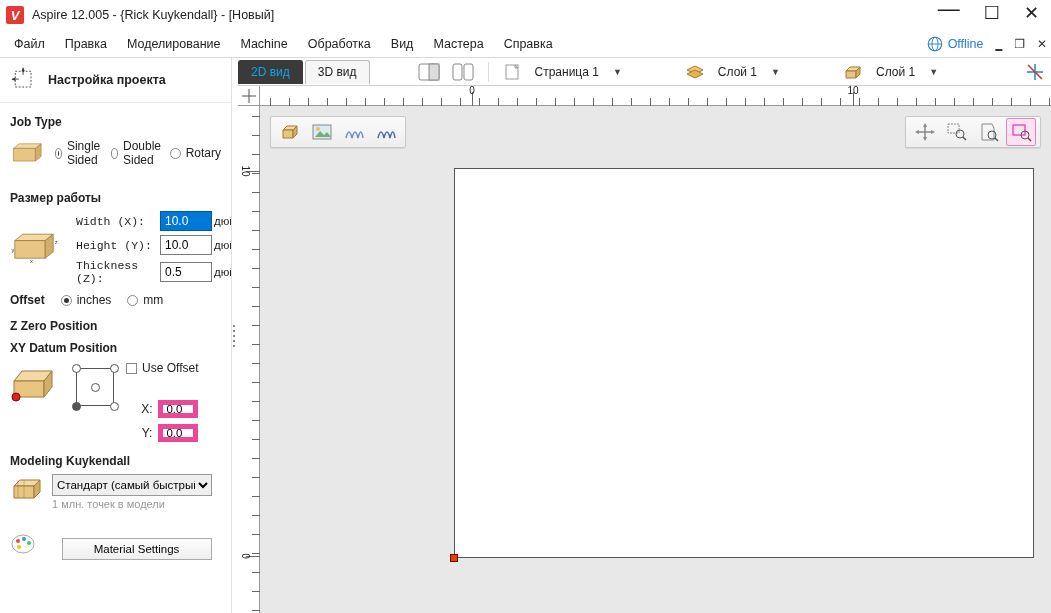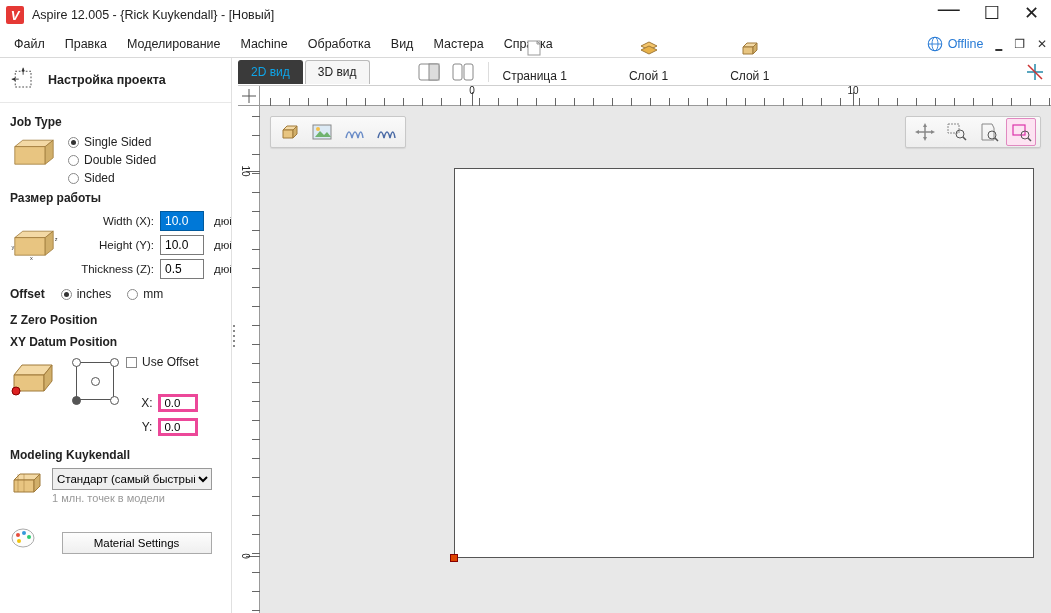--- a/index.html
+++ b/index.html
@@ -17,57 +17,57 @@
 .globe { width: 18px; height: 18px; }
 .mdibtn { font-size: 12px; color: #333; margin-left: 6px; cursor: default; }
 .content { display: flex; height: calc(613px - 30px - 28px); }
 .sidepanel { width: 232px; border-right: 1px solid #e0e0e0; overflow: hidden; display: flex; flex-direction: column; }
 .sp-head { display: flex; align-items: center; padding: 8px 10px; gap: 10px; border-bottom: 1px solid #e8e8e8; }
 .sp-head .h-icon { width: 28px; height: 28px; }
 .sp-head .h-title { font-weight: 600; font-size: 12.5px; }
 .sp-body { padding: 8px 10px; overflow-y: auto; flex: 1; }
 .sec-title { font-weight: 600; margin: 4px 0 6px; font-size: 12px; }
 .jobtype { display: flex; gap: 10px; }
-.jobtype .opts { display: flex; flex-direction: column; gap: 4px; }
+.jobtype .opts { display: flex; flex-direction: row; gap: 4px; }
 .radio { display: flex; align-items: center; gap: 5px; }
 .radio .r { width: 11px; height: 11px; border: 1px solid #888; border-radius: 50%; position: relative; }
 .radio .r.sel::after { content: ""; position: absolute; inset: 2px; background: #333; border-radius: 50%; }
 .check { width: 11px; height: 11px; border: 1px solid #888; display: inline-block; vertical-align: middle; }
 .cube, .cube2 { width: 48px; height: 36px; }
 .sizegrid { display: grid; grid-template-columns: 60px 78px 48px 34px; align-items: center; gap: 4px 6px; margin-top: 4px; }
 .sizegrid .cubecell { grid-row: 1 / span 3; }
-.sizegrid label.r { text-align: right; font-size: 11.5px; }
-.sizegrid input { width: 44px; height: 20px; border: 1px solid #7a7a7a; font-size: 12px; padding: 1px 4px; }
+.sizegrid label.r { text-align: left; font-size: 11.5px; font-family: Liberation Mono, monospace; }
+.sizegrid input { width: 52px; height: 20px; border: 1px solid #7a7a7a; font-size: 12px; padding: 1px 4px; }
 .sizegrid input.sel { background: #0078d7; color: #fff; border-color: #005a9e; }
 .unit { font-size: 11.5px; }
 .unitsrow { display: flex; align-items: center; gap: 16px; margin-top: 8px; }
 .zrow { display: flex; gap: 14px; margin-top: 4px; }
 .zrow .opts { display: flex; flex-direction: column; gap: 4px; padding-top: 2px; }
 .zicon { width: 48px; height: 34px; }
 .xyrow { display: flex; gap: 8px; align-items: flex-start; margin-top: 4px; }
 .datumbox { position: relative; width: 56px; height: 56px; }
 .datumbox .dbsq { position: absolute; left: 14px; top: 7px; width: 38px; height: 38px; border: 1.4px solid #555; border-radius: 2px; background: #fff; }
 .dnode { position: absolute; width: 9px; height: 9px; border: 1px solid #555; border-radius: 50%; background: #fff; }
 .dnode.sel { background: #555; }
 .xyinputs { display: flex; flex-direction: column; gap: 6px; margin-top: 22px; }
 .xyinputs .l { display: flex; justify-content: flex-end; gap: 6px; align-items: center; }
-.xyinputs input { width: 40px; height: 18px; border: 3px solid #ec4899; font-size: 11.5px; padding: 0 3px; }
+.xyinputs input { width: 40px; height: 18px; border: 5px solid #ec4899; font-size: 11.5px; padding: 0 3px; }
 .modelrow { display: flex; gap: 8px; align-items: flex-start; margin-top: 4px; }
 .modelrow select { width: 160px; height: 22px; border: 1px solid #999; font-size: 11.5px; }
 .modelhint { color: #999; font-size: 11px; margin-top: 2px; }
 .matbtn { width: 150px; height: 22px; border: 1px solid #aaa; background: linear-gradient(#fdfdfd,#efefef); font-size: 11.5px; margin: 10px auto 0; display: block; }
 .splitter { width: 6px; background: #fff; position: relative; }
 .splitter .dots { position: absolute; top: 50%; left: 1px; transform: translateY(-50%); display: flex; flex-direction: column; gap: 3px; }
 .splitter .dots i { width: 2px; height: 2px; background: #888; display: block; }
 .viewarea { flex: 1; display: flex; flex-direction: column; }
 .tabbar { display: flex; align-items: center; height: 28px; background: #fff; border-bottom: 1px solid #cfcfcf; }
 .vtab { height: 24px; display: flex; align-items: center; padding: 0 12px; font-size: 12px; border: 1px solid #bbb; border-bottom: none; border-radius: 3px 3px 0 0; margin-right: 2px; background: #f6f6f6; }
 .vtab.active { background: #3a3a3a; color: #0ea5e9; border-color: #3a3a3a; }
 .tb-sep { width: 1px; height: 20px; background: #ddd; margin: 0 8px; }
-.tb-btn { display: flex; align-items: center; gap: 12px; padding: 2px 6px; font-size: 12px; cursor: default; flex-direction: column; }
+.tb-btn { display: flex; align-items: center; gap: 12px; padding: 2px 6px; font-size: 12px; cursor: default; }
 .tb-btn svg { display: block; }
 .tb-txt .caret { font-size: 9px; color: #444; margin-left: 2px; }
 .rulers { position: relative; flex: 1; background: #e8e8e8; overflow: hidden; }
 .hruler { position: absolute; left: 22px; right: 0; top: 0; height: 20px; background: #fff; border-bottom: 1px solid #999; }
 .vruler { position: absolute; left: 0; top: 20px; bottom: 0; width: 22px; background: #fff; border-right: 1px solid #999; }
 .corner { position: absolute; left: 0; top: 0; width: 22px; height: 20px; background: #fff; border-right: 1px solid #999; border-bottom: 1px solid #999; display: flex; align-items: center; justify-content: center; }
 .tick { position: absolute; background: #666; }
 .hruler .major { top: 6px; width: 1px; height: 14px; }
 .hruler .minor { top: 12px; width: 1px; height: 8px; }
 .hruler .lbl { position: absolute; top: -1px; font-size: 10px; transform: translateX(-50%); }
@@ -145,26 +145,26 @@
           <label class="radio">
               <span class="r sel"></span>
               <span>Single Sided</span>
             </label>
           <label class="radio">
               <span class="r"></span>
               <span>Double Sided</span>
             </label>
           <label class="radio">
               <span class="r"></span>
-              <span>Sided</span>
+              <span>Rotary</span>
             </label>
         </div>
       </div>
 
-      <div class="sec-title" style="margin-top:6px">Размер работы</div>
+      <div class="sec-title" style="margin-top:20px">Размер работы</div>
       <div class="sizegrid">
         <div class="cubecell">
           <svg class="cube2" viewBox="0 0 60 44">
               <polygon points="6,14 44,14 54,6 16,6" fill="#f3d9a5" stroke="#a07a3a"></polygon>
               <polygon points="6,14 44,14 44,36 6,36" fill="#e8c581" stroke="#a07a3a"></polygon>
               <polygon points="44,14 54,6 54,28 44,36" fill="#d1af6a" stroke="#a07a3a"></polygon>
               <text x="56" y="18" font-size="7" fill="#333">z</text>
               <text x="25" y="42" font-size="7" fill="#333">x</text>
               <text x="2" y="28" font-size="7" fill="#333">y</text>
             </svg>

